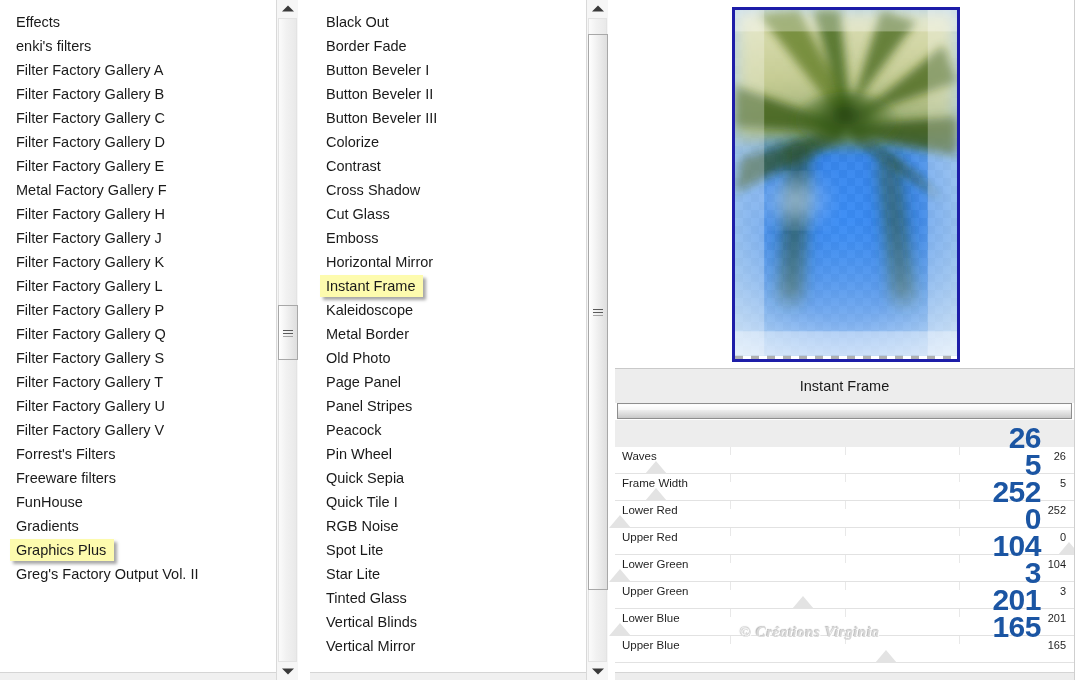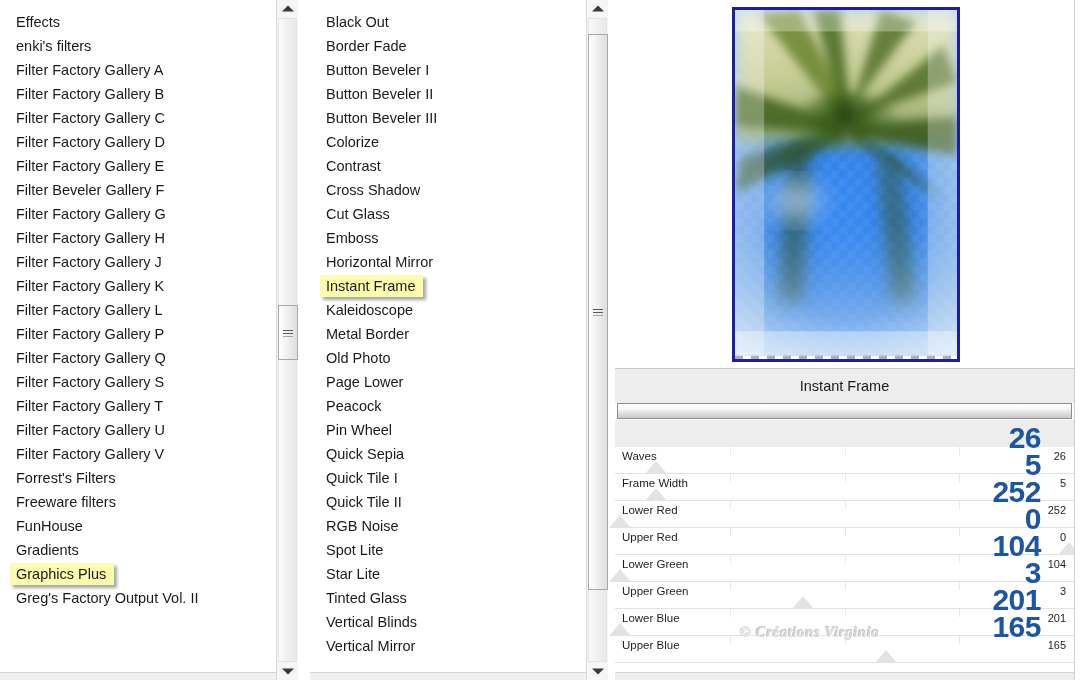--- a/index.html
+++ b/index.html
@@ -177,22 +177,21 @@
 
   <div class="list-pane" id="cat-pane" style="left:0;width:276px;height:632px;">
     <div class="items" id="cat-items" style="top: 10px;">
         <div class="list-item">Effects</div>
         <div class="list-item">enki's filters</div>
         <div class="list-item">Filter Factory Gallery A</div>
         <div class="list-item">Filter Factory Gallery B</div>
         <div class="list-item">Filter Factory Gallery C</div>
         <div class="list-item">Filter Factory Gallery D</div>
         <div class="list-item">Filter Factory Gallery E</div>
-        <div class="list-item">Filter Beveler Gallery F</div>
-        <div class="list-item">Filter Factory Gallery G</div>
+        <div class="list-item">Metal Factory Gallery F</div>
         <div class="list-item">Filter Factory Gallery H</div>
         <div class="list-item">Filter Factory Gallery J</div>
         <div class="list-item">Filter Factory Gallery K</div>
         <div class="list-item">Filter Factory Gallery L</div>
         <div class="list-item">Filter Factory Gallery P</div>
         <div class="list-item">Filter Factory Gallery Q</div>
         <div class="list-item">Filter Factory Gallery S</div>
         <div class="list-item">Filter Factory Gallery T</div>
         <div class="list-item">Filter Factory Gallery U</div>
         <div class="list-item">Filter Factory Gallery V</div>
@@ -229,26 +228,26 @@
         <div class="list-item">Colorize</div>
         <div class="list-item">Contrast</div>
         <div class="list-item">Cross Shadow</div>
         <div class="list-item">Cut Glass</div>
         <div class="list-item">Emboss</div>
         <div class="list-item">Horizontal Mirror</div>
         <div class="list-item hl"><span class="hlbox">Instant Frame</span></div>
         <div class="list-item">Kaleidoscope</div>
         <div class="list-item">Metal Border</div>
         <div class="list-item">Old Photo</div>
-        <div class="list-item">Page Lower</div>
+        <div class="list-item">Page Panel</div>
+        <div class="list-item">Panel Stripes</div>
         <div class="list-item">Peacock</div>
         <div class="list-item">Pin Wheel</div>
         <div class="list-item">Quick Sepia</div>
         <div class="list-item">Quick Tile I</div>
-        <div class="list-item">Quick Tile II</div>
         <div class="list-item">RGB Noise</div>
         <div class="list-item">Spot Lite</div>
         <div class="list-item">Star Lite</div>
         <div class="list-item">Tinted Glass</div>
         <div class="list-item">Vertical Blinds</div>
         <div class="list-item">Vertical Mirror</div>
       </div>
   </div>
   <div id="mid-list-bottom"></div>
 

